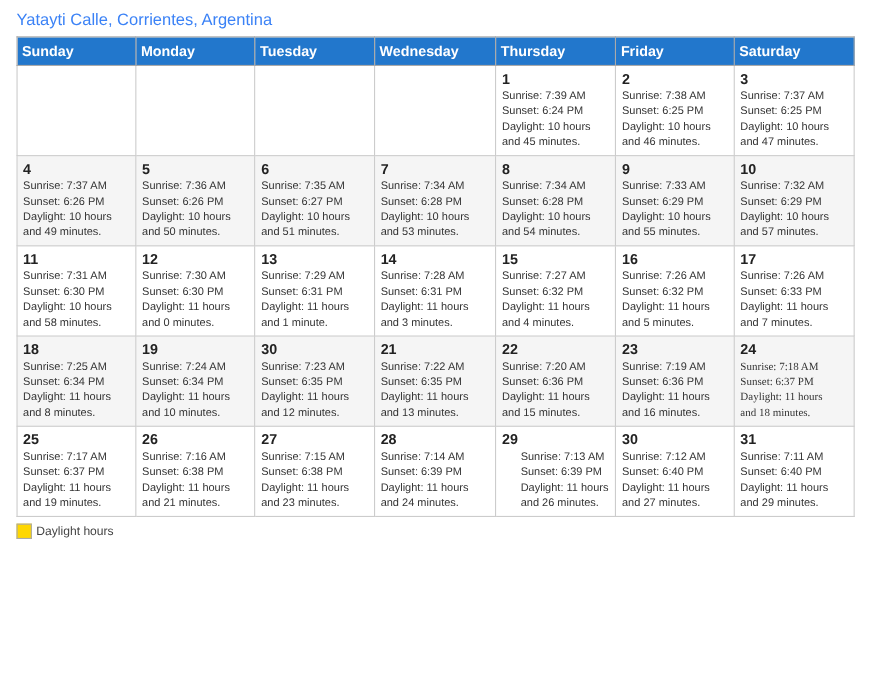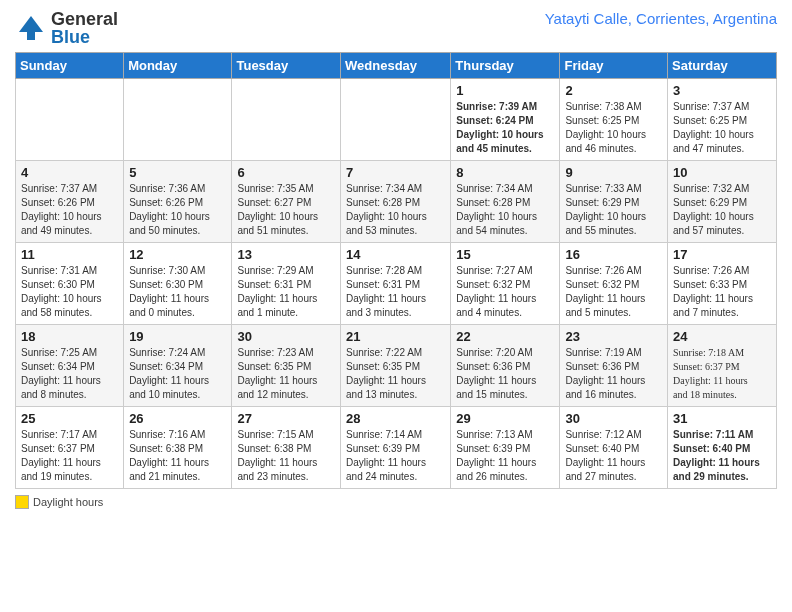--- a/index.html
+++ b/index.html
@@ -108,30 +108,20 @@
       width: 14px;
       height: 14px;
       background: #ffd700;
       border: 1px solid #aaa;
     }
   </style>
 </head>
 <body>
 
 <div class="header">
-  <div class="logo">
-    <svg class="logo-icon" viewBox="0 0 32 32">
-      <polygon points="16,4 28,20 4,20" fill="#1a6fb5"></polygon>
-      <rect x="12" y="20" width="8" height="8" fill="#1a6fb5"></rect>
-    </svg>
-    <div class="logo-text">
-      <span class="logo-general">General</span>
-      <span class="logo-blue">Blue</span>
-    </div>
-  </div>
   <div class="title-section">
     <div class="subtitle">Yatayti Calle, Corrientes, Argentina</div>
   </div>
 </div>
 
 <table class="calendar">
   <thead>
     <tr>
     <th>Sunday</th>
         <th>Monday</th>
@@ -143,21 +133,21 @@
       </tr>
   </thead>
   <tbody id="calendar-body">
   <tr>
         <td class="empty"></td>
         <td class="empty"></td>
         <td class="empty"></td>
         <td class="empty"></td>
         <td>
           <span class="day-num">1</span>
-          <div class="day-info" style="white-space: pre-line; font-weight: bold;">Sunrise: 7:39 AM
+          <div class="day-info" style="white-space: pre-line;">Sunrise: 7:39 AM
 Sunset: 6:24 PM
 Daylight: 10 hours
 and 45 minutes.</div>
         </td>
         <td>
           <span class="day-num">2</span>
           <div class="day-info" style="white-space: pre-line;">Sunrise: 7:38 AM
 Sunset: 6:25 PM
 Daylight: 10 hours
 and 46 minutes.</div>
@@ -347,35 +337,35 @@
         </td>
         <td>
           <span class="day-num">28</span>
           <div class="day-info" style="white-space: pre-line;">Sunrise: 7:14 AM
 Sunset: 6:39 PM
 Daylight: 11 hours
 and 24 minutes.</div>
         </td>
         <td>
           <span class="day-num">29</span>
-          <div class="day-info" style="white-space: pre-line;">Sunrise: 7:13 AM
+          <div class="day-info" style="white-space: pre-line; margin-left: 17px;">Sunrise: 7:13 AM
 Sunset: 6:39 PM
 Daylight: 11 hours
 and 26 minutes.</div>
         </td>
         <td>
           <span class="day-num">30</span>
           <div class="day-info" style="white-space: pre-line;">Sunrise: 7:12 AM
 Sunset: 6:40 PM
 Daylight: 11 hours
 and 27 minutes.</div>
         </td>
         <td>
           <span class="day-num">31</span>
-          <div class="day-info" style="white-space: pre-line; font-weight: bold;">Sunrise: 7:11 AM
+          <div class="day-info" style="white-space: pre-line;">Sunrise: 7:11 AM
 Sunset: 6:40 PM
 Daylight: 11 hours
 and 29 minutes.</div>
         </td>
       </tr>
     </tbody>
 </table>
 
 <div class="legend">
   <div class="legend-item">

